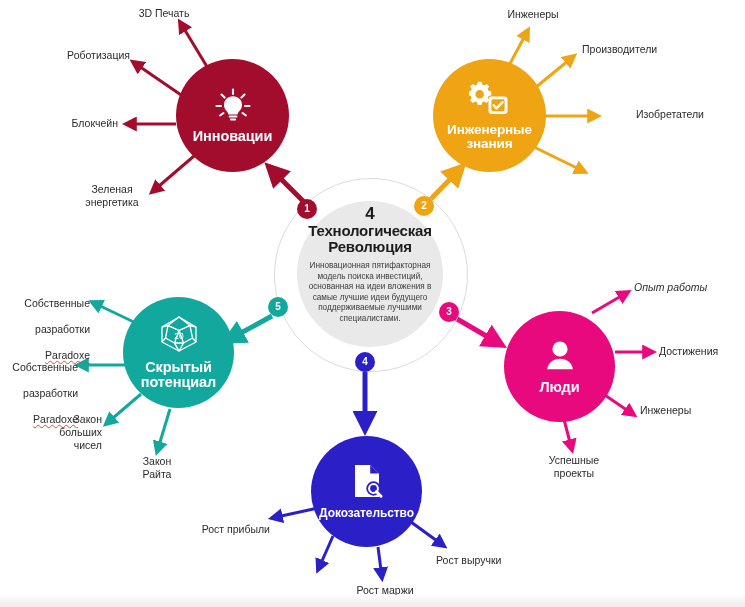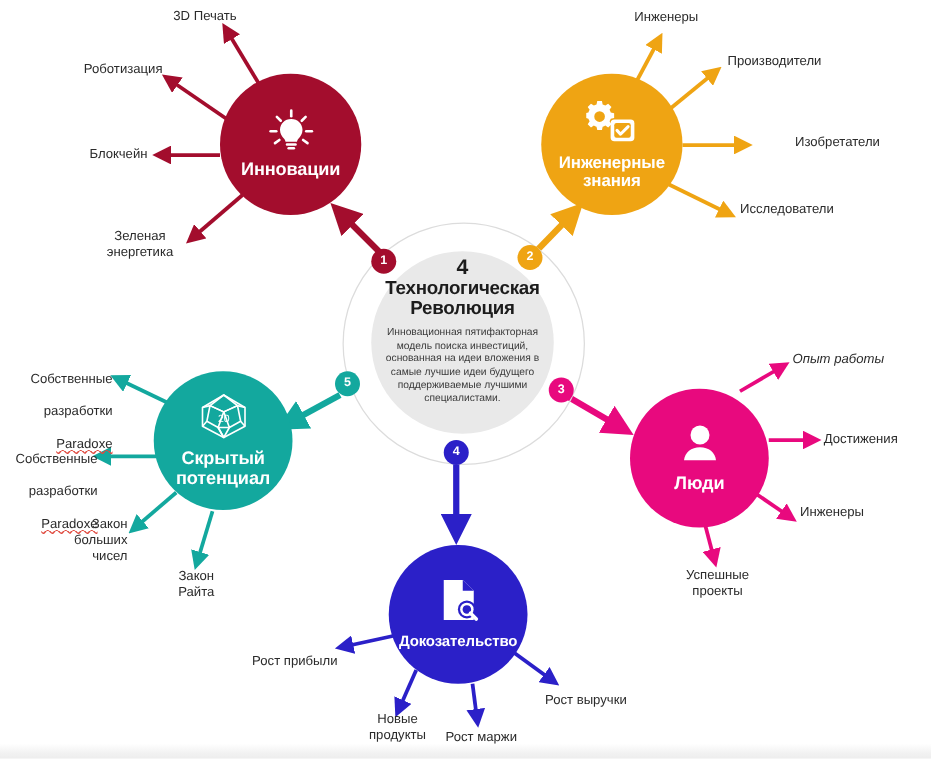--- a/index.html
+++ b/index.html
@@ -270,31 +270,28 @@
 
   <div class="lbl c" style="left:116px;top:7px;width:96px;">3D Печать</div>
   <div class="lbl r" style="left:28px;top:49px;width:102px;">Роботизация</div>
   <div class="lbl r" style="left:18px;top:117px;width:100px;">Блокчейн</div>
   <div class="lbl c" style="left:64px;top:183px;width:96px;">Зеленая
 энергетика</div>
 
   <div class="lbl c" style="left:478px;top:8px;width:110px;">Инженеры</div>
   <div class="lbl l" style="left:582px;top:43px;width:140px;">Производители</div>
   <div class="lbl l" style="left:636px;top:108px;width:130px;">Изобретатели</div>
-  <div class="lbl l" style="left:592px;top:161px;width:140px;">Исследователи</div>
 
   <div class="lbl l" style="left:634px;top:281px;width:110px;font-style:italic;">Опыт работы</div>
   <div class="lbl l" style="left:659px;top:345px;width:90px;">Достижения</div>
   <div class="lbl l" style="left:640px;top:404px;width:100px;">Инженеры</div>
   <div class="lbl c" style="left:529px;top:454px;width:90px;">Успешные
 проекты</div>
 
   <div class="lbl r" style="left:170px;top:523px;width:100px;">Рост прибыли</div>
-  <div class="lbl c" style="left:276px;top:569px;width:84px;">Новые
-продукты</div>
   <div class="lbl c" style="left:340px;top:584px;width:90px;">Рост маржи</div>
   <div class="lbl l" style="left:436px;top:554px;width:100px;">Рост выручки</div>
 
   <div class="lbl r" style="left:0px;top:284px;width:90px;">
     <div>Собственные</div>
     <div>разработки</div>
     <div class="spell">Paradoxe</div>
   </div>
 
   <div class="lbl r" style="left:-4px;top:348px;width:82px;">

